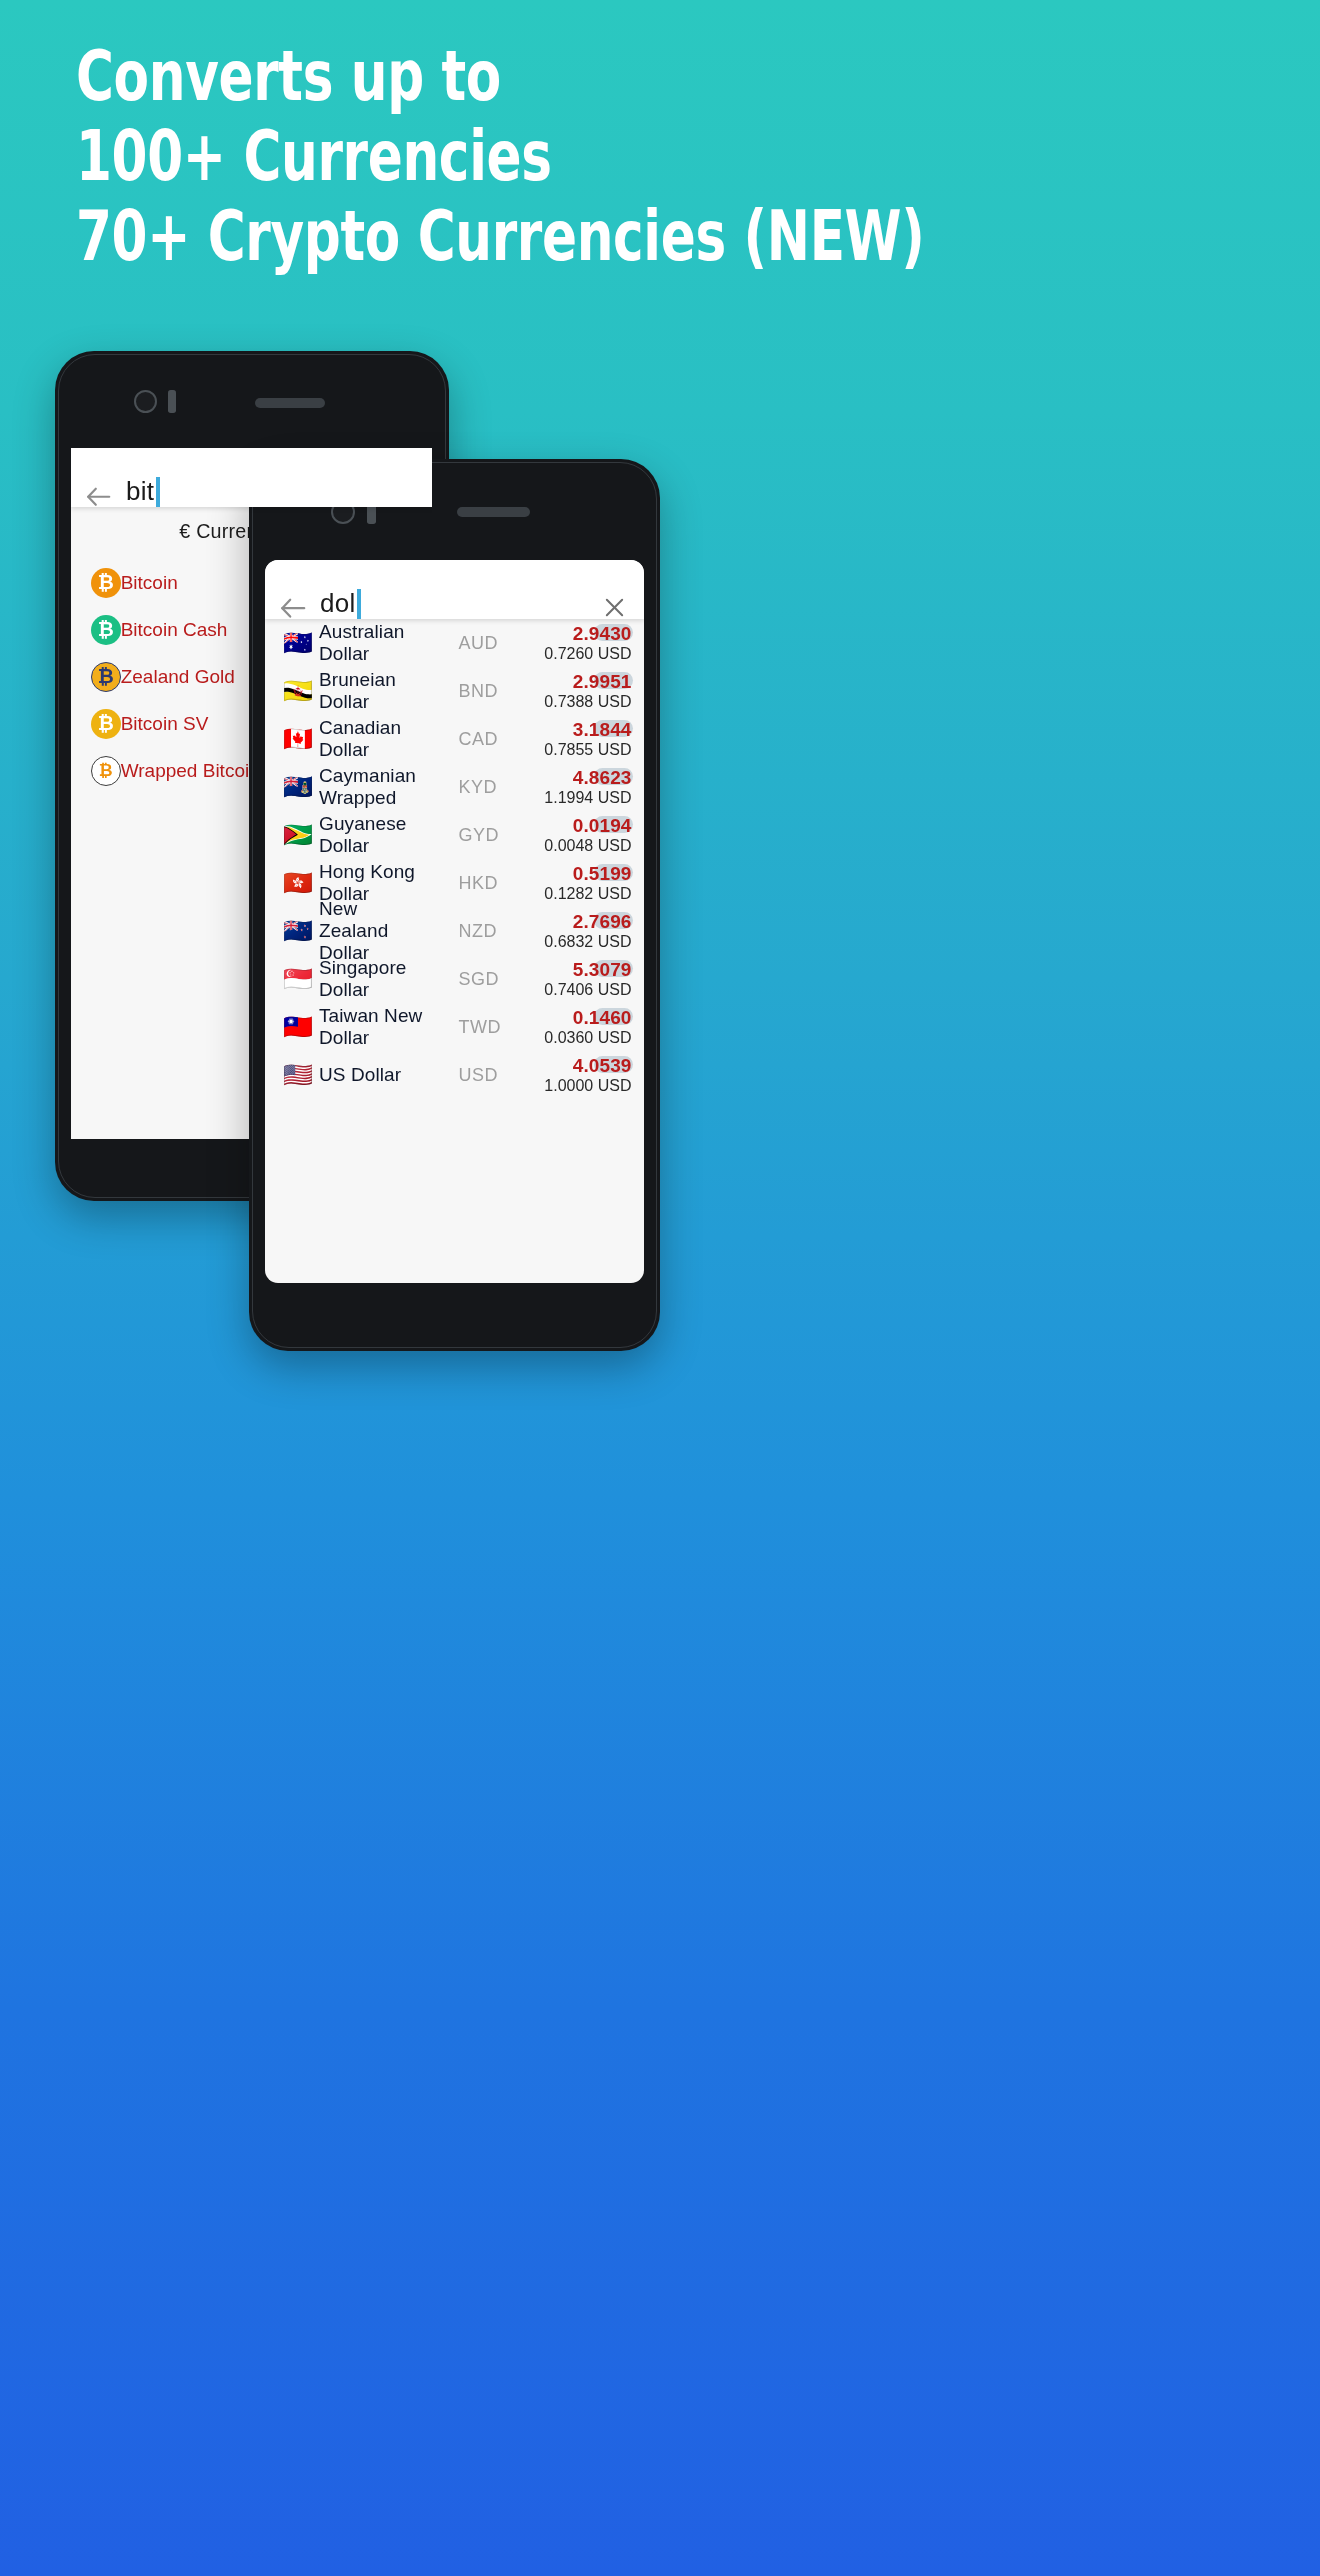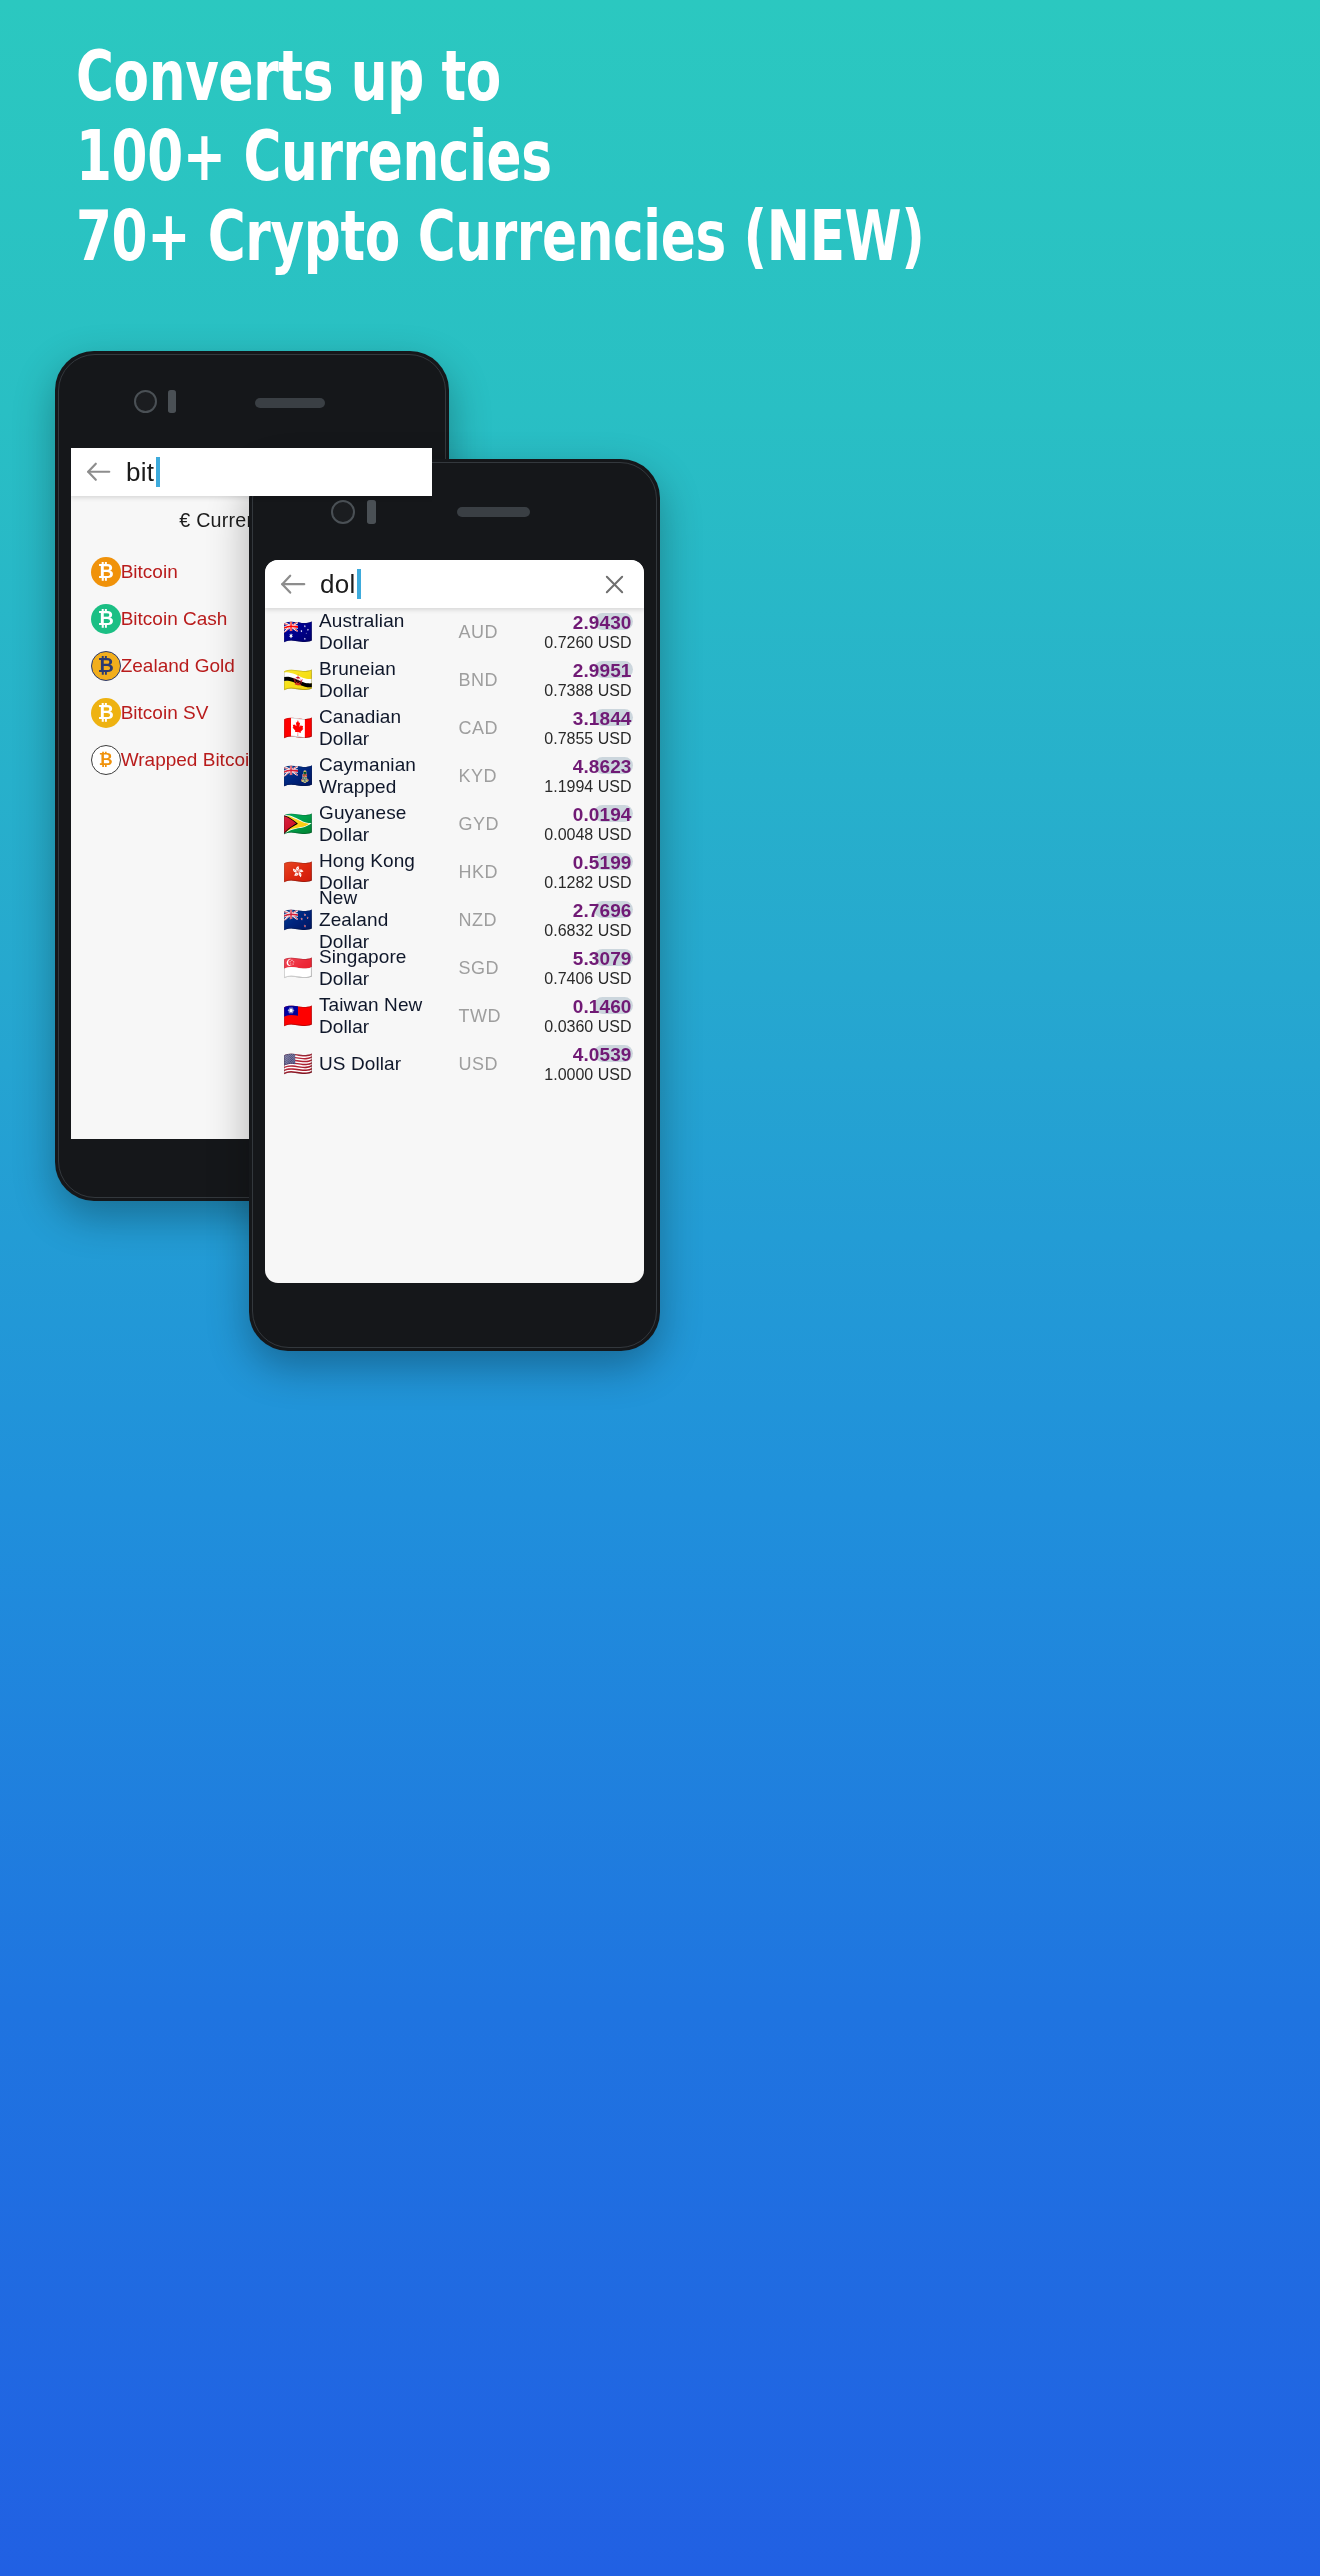--- a/index.html
+++ b/index.html
@@ -67,24 +67,24 @@
   
   #phone-back { left:55px; top:351px; width:394px; height:850px; }
   #phone-back .screen { left:16px; top:97px; width:361px; height:691px; }
 
   
   #phone-front { left:249px; top:459px; width:411px; height:892px; }
   #phone-front .screen { left:16px; top:101px; width:379px; height:723px; border-radius:13px; }
 
   
   .appbar {
-    height:48px;
+    height:59px;
     background:#ffffff;
     display:flex;
-    align-items:center;
+    align-items:flex-end;
     position:relative;
     box-shadow:0 1.8px 4.5px rgba(0,0,0,.13);
     z-index:3;
   }
   .back-arrow { width:55px; display:flex; justify-content:center; align-items:center; }
   .back-arrow svg { display:block; }
   .search-wrap { flex:1; display:flex; align-items:center; }
   .search-text {
     font-size:26px;
     color:#1b1b1b;
@@ -119,21 +119,21 @@
     display:flex;
     align-items:center;
     height:48px;
     padding:0 12.5px 0 18px;
   }
   .flag { width:36px; font-size:24px; line-height:1; }
   .cname { font-size:19px; color:#0f172a; flex:1; letter-spacing:0.1px; }
   .ccode { font-size:18px; color:#9e9e9e; width:66px; letter-spacing:0.5px;margin-left:32px; }
   .vals { text-align:right; position:relative; width:107px; }
   .v-main {
-    font-size:19px; font-weight:bold; color:#701a75;
+    font-size:19px; font-weight:bold; color:#b91c1c;
     position:relative; z-index:2; letter-spacing:0.1px;
   }
   .v-pill {
     position:absolute;
     right:-1.8px; top:0.9px;
     width:39px; height:17px;
     border-radius:9px;
     background:#ccd6dd;
     z-index:1;
   }

